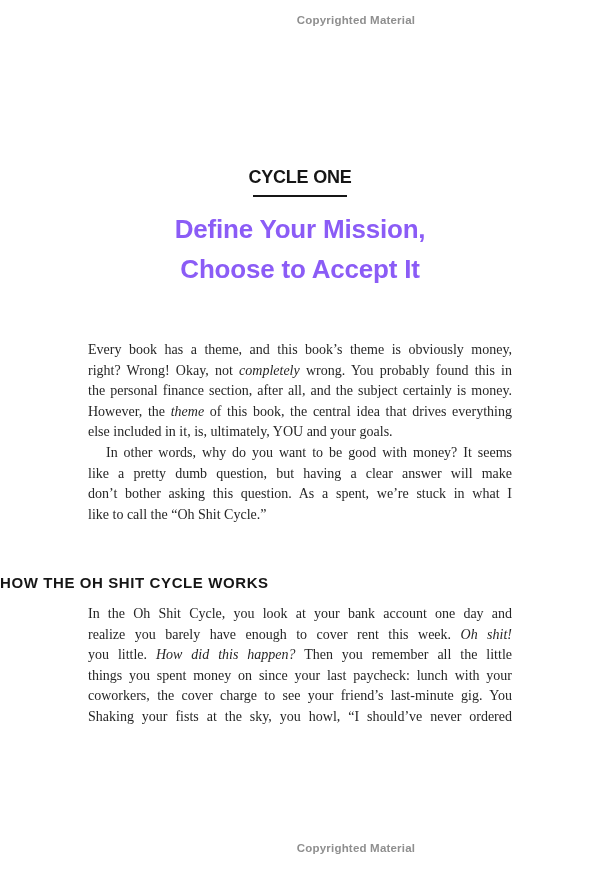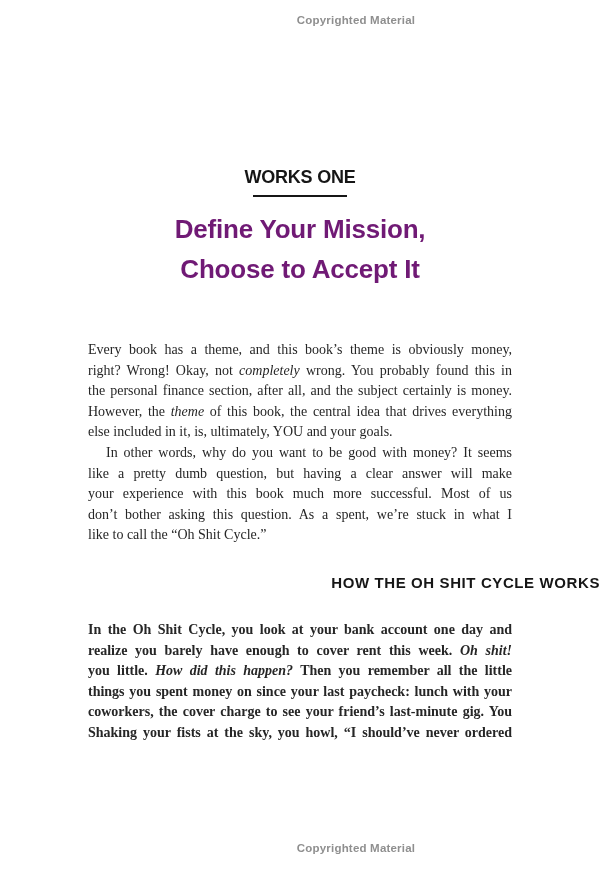--- a/index.html
+++ b/index.html
@@ -54,40 +54,40 @@
     position: absolute;
     top: 209px;
     left: 0;
     width: 600px;
     text-align: center;
     font-family: "Liberation Sans", sans-serif;
     font-weight: 700;
     font-size: 26px;
     line-height: 40px;
     letter-spacing: -0.2px;
-    color: #701a75;
+    color: #8b5cf6;
   }
 
   .body-block {
     position: absolute;
     left: 88px;
     width: 424px;
     font-size: 14px;
     line-height: 20.6px;
     color: #262626;
   }
   .body-block.intro { top: 340px; }
-  .body-block.section { top: 620px; font-weight: bold; }
+  .body-block.section { top: 604px; }
 
   .section-heading {
     position: absolute;
     top: 574px;
     left: 0;
     width: 600px;
-    text-align: right;
+    text-align: left;
     font-family: "Liberation Sans", sans-serif;
     font-weight: 700;
     font-size: 15px;
     letter-spacing: 0.6px;
     color: #161616;
   }
 
   .line { text-align: left; }
   .line.just {
     text-align: justify;
@@ -96,41 +96,40 @@
   .line.indent { padding-left: 18px; }
   .line em { font-style: italic; }
 </style>
 </head>
 <body>
 
 <div class="page">
 
   <div class="notice top">Copyrighted Material</div>
 
-  <div class="kicker">WORKS ONE</div>
+  <div class="kicker">CYCLE ONE</div>
 
   <div class="kicker-underline"></div>
 
   <div class="chapter-title">
     <div>Define Your Mission,</div>
     <div>Choose to Accept It</div>
   </div>
 
   <div class="body-block intro">
       <div class="paragraph">
         <div class="line just"><span>Every book has a theme, and this book’s theme is obviously money,</span></div>
         <div class="line just"><span>right? Wrong! Okay, not </span><em>completely</em><span> wrong. You probably found this in</span></div>
         <div class="line just"><span>the personal finance section, after all, and the subject certainly is money.</span></div>
         <div class="line just"><span>However, the </span><em>theme</em><span> of this book, the central idea that drives everything</span></div>
         <div class="line"><span>else included in it, is, ultimately, YOU and your goals.</span></div>
       </div>
       <div class="paragraph">
         <div class="line just indent"><span>In other words, why do you want to be good with money? It seems</span></div>
         <div class="line just"><span>like a pretty dumb question, but having a clear answer will make</span></div>
-        <div class="line just"><span>your experience with this book much more successful. Most of us</span></div>
         <div class="line just"><span>don’t bother asking this question. As a spent, we’re stuck in what I</span></div>
         <div class="line"><span>like to call the “Oh Shit Cycle.”</span></div>
       </div>
     </div>
 
   <div class="section-heading">HOW THE OH SHIT CYCLE WORKS</div>
 
   <div class="body-block section">
       <div class="paragraph">
         <div class="line just"><span>In the Oh Shit Cycle, you look at your bank account one day and</span></div>

